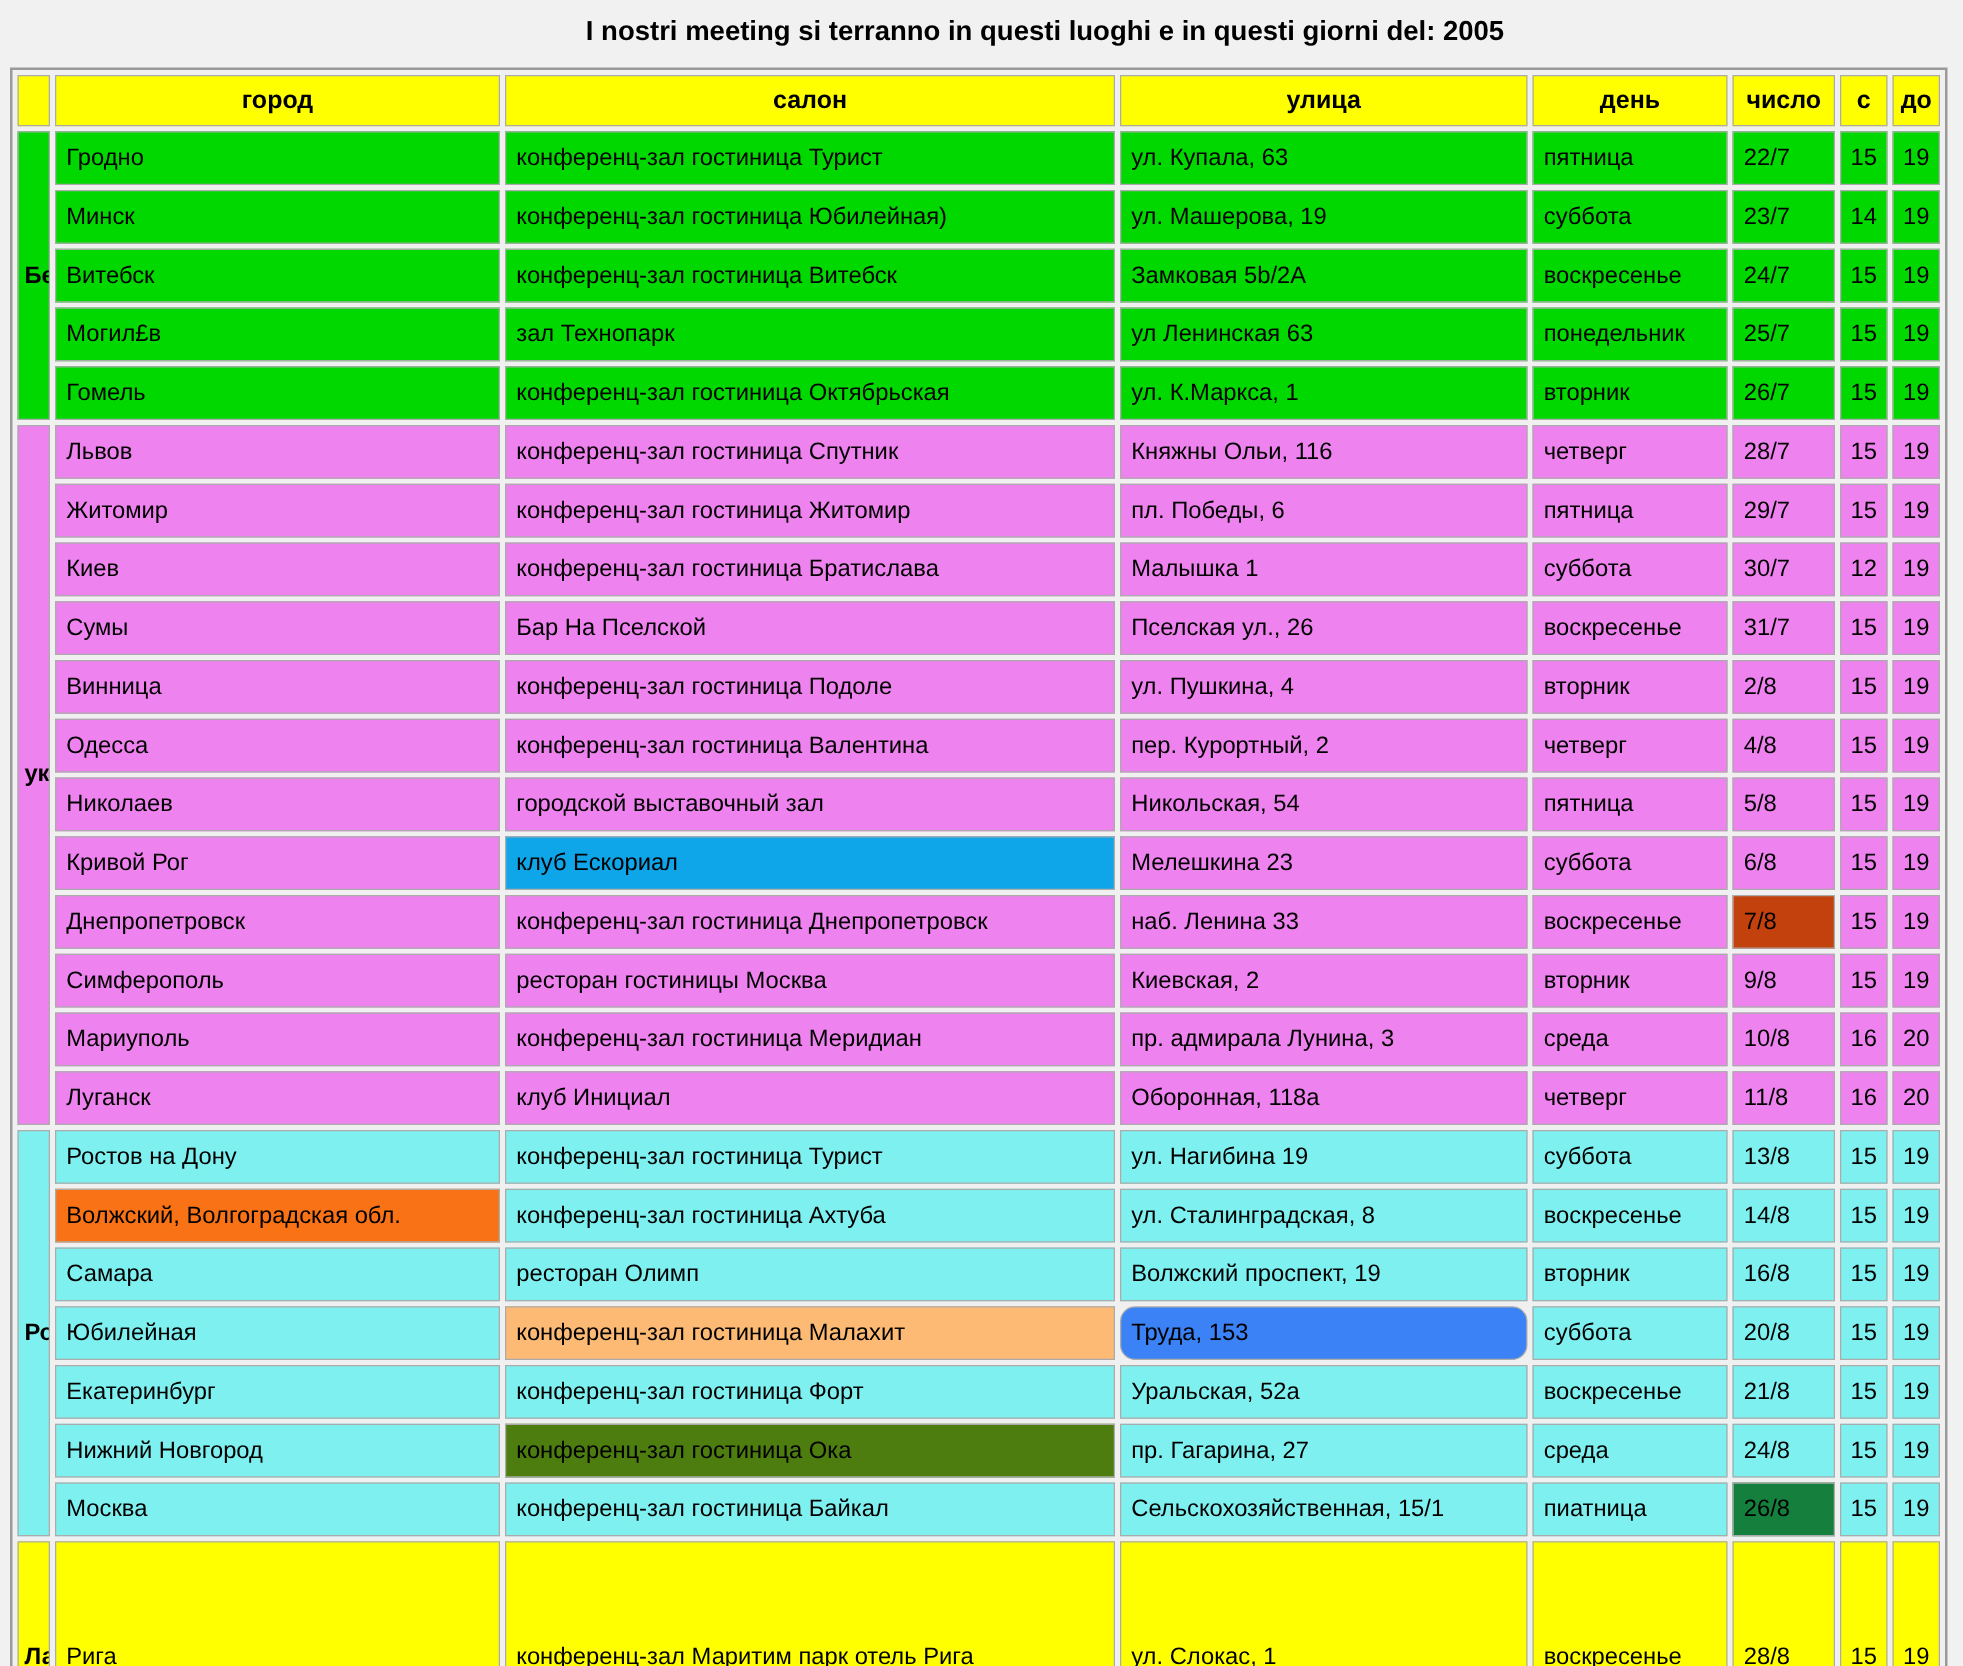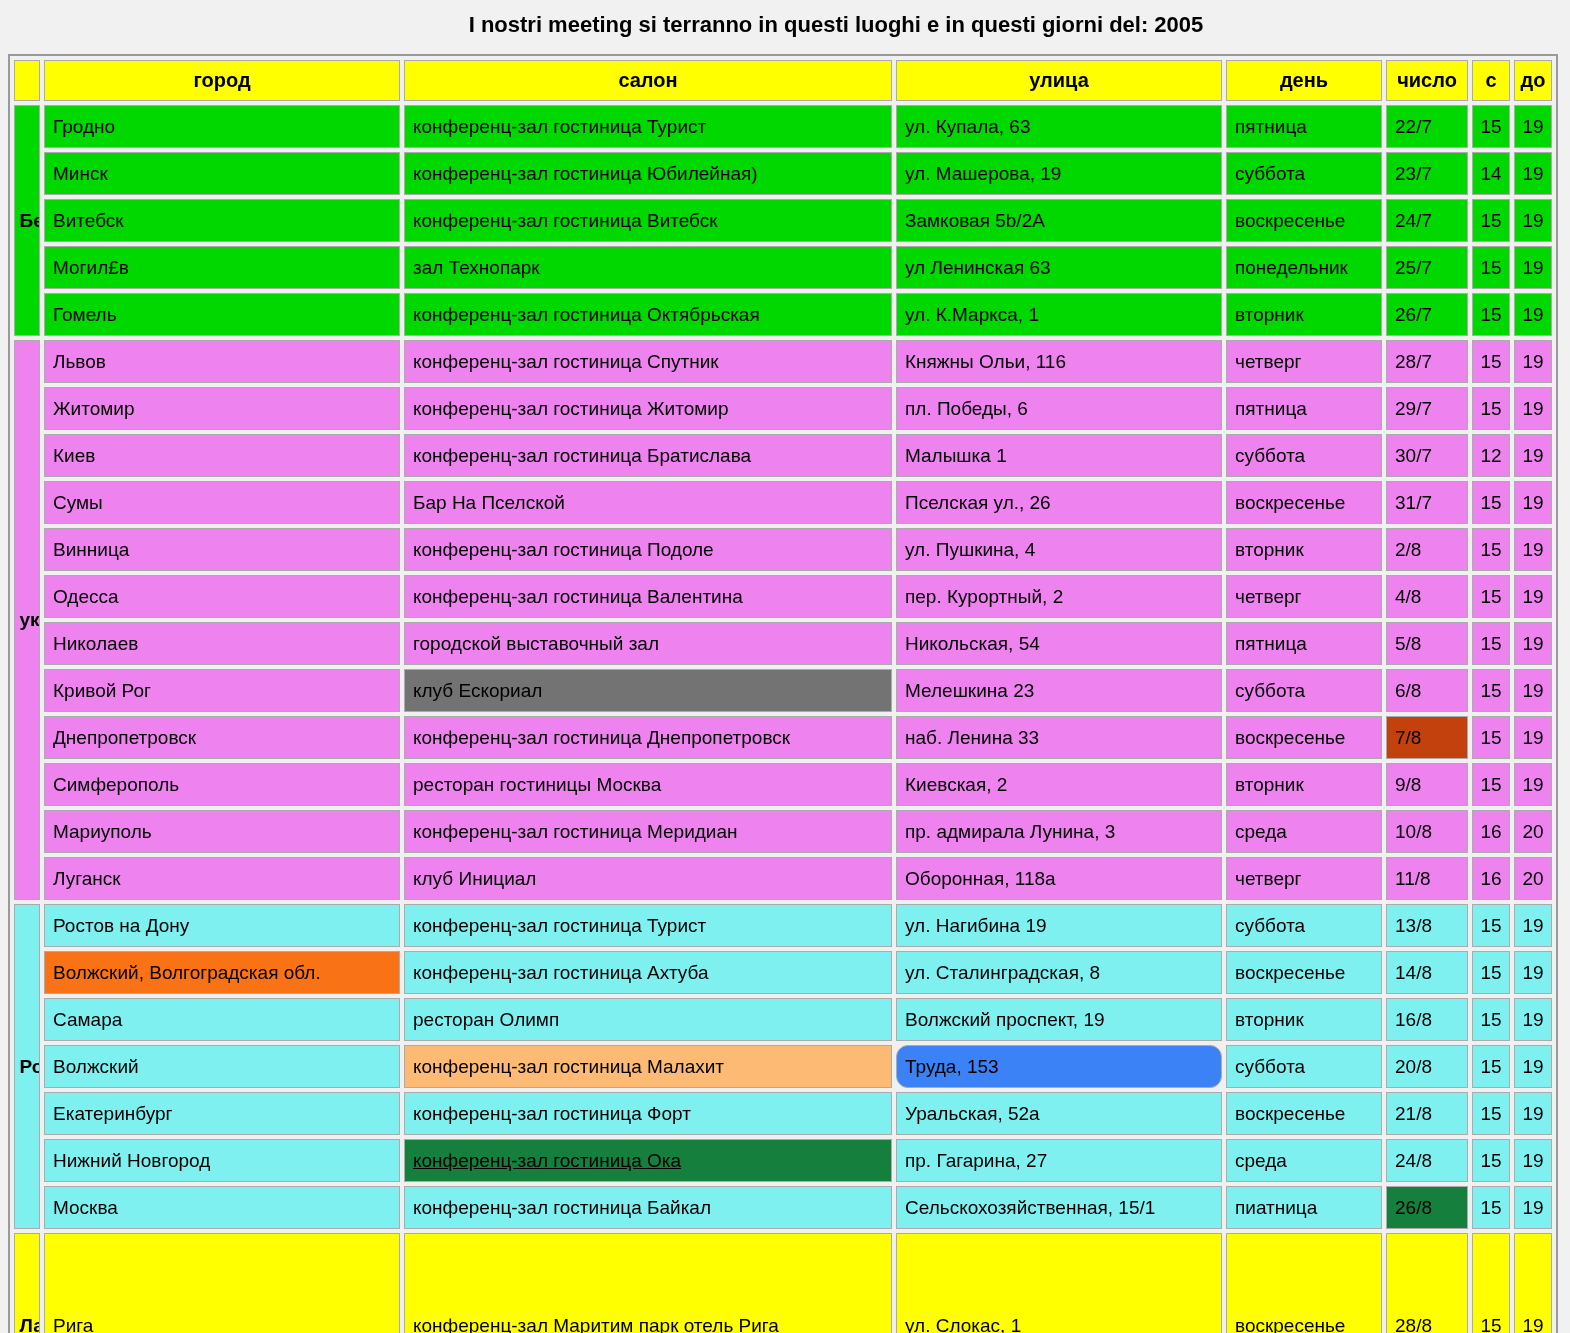--- a/index.html
+++ b/index.html
@@ -218,21 +218,21 @@
           <td class="col-city" style="background: rgb(238, 130, 238);">Николаев</td>
           <td class="col-salon" style="background: rgb(238, 130, 238);">городской выставочный зал</td>
           <td class="col-street" style="background: rgb(238, 130, 238);">Никольская, 54</td>
           <td class="col-day" style="background: rgb(238, 130, 238);">пятница</td>
           <td class="col-date" style="background: rgb(238, 130, 238);">5/8</td>
           <td class="col-from" style="background: rgb(238, 130, 238);">15</td>
           <td class="col-to" style="background: rgb(238, 130, 238);">19</td>
         </tr>
         <tr style="height: 43px;">
           <td class="col-city" style="background: rgb(238, 130, 238);">Кривой Рог</td>
-          <td class="col-salon" style="background: #737373;">клуб Ескориал</td>
+          <td class="col-salon" style="background: #0ea5e9;">клуб Ескориал</td>
           <td class="col-street" style="background: rgb(238, 130, 238);">Мелешкина 23</td>
           <td class="col-day" style="background: rgb(238, 130, 238);">суббота</td>
           <td class="col-date" style="background: rgb(238, 130, 238);">6/8</td>
           <td class="col-from" style="background: rgb(238, 130, 238);">15</td>
           <td class="col-to" style="background: rgb(238, 130, 238);">19</td>
         </tr>
         <tr style="height: 43px;">
           <td class="col-city" style="background: rgb(238, 130, 238);">Днепропетровск</td>
           <td class="col-salon" style="background: rgb(238, 130, 238);">конференц-зал гостиница Днепропетровск</td>
           <td class="col-street" style="background: rgb(238, 130, 238);">наб. Ленина 33</td>
@@ -292,40 +292,40 @@
         <tr style="height: 43px;">
           <td class="col-city" style="background: rgb(127, 240, 240);">Самара</td>
           <td class="col-salon" style="background: rgb(127, 240, 240);">ресторан Олимп</td>
           <td class="col-street" style="background: rgb(127, 240, 240);">Волжский проспект, 19</td>
           <td class="col-day" style="background: rgb(127, 240, 240);">вторник</td>
           <td class="col-date" style="background: rgb(127, 240, 240);">16/8</td>
           <td class="col-from" style="background: rgb(127, 240, 240);">15</td>
           <td class="col-to" style="background: rgb(127, 240, 240);">19</td>
         </tr>
         <tr style="height: 43px;">
-          <td class="col-city" style="background: rgb(127, 240, 240);">Волжский</td>
+          <td class="col-city" style="background: rgb(127, 240, 240);">Юбилейная</td>
           <td class="col-salon" style="background: #fdba74;">конференц-зал гостиница Малахит</td>
           <td class="col-street" style="background: #3b82f6; border-radius: 12px;">Труда, 153</td>
           <td class="col-day" style="background: rgb(127, 240, 240);">суббота</td>
           <td class="col-date" style="background: rgb(127, 240, 240);">20/8</td>
           <td class="col-from" style="background: rgb(127, 240, 240);">15</td>
           <td class="col-to" style="background: rgb(127, 240, 240);">19</td>
         </tr>
         <tr style="height: 43px;">
           <td class="col-city" style="background: rgb(127, 240, 240);">Екатеринбург</td>
           <td class="col-salon" style="background: rgb(127, 240, 240);">конференц-зал гостиница Форт</td>
           <td class="col-street" style="background: rgb(127, 240, 240);">Уральская, 52а</td>
           <td class="col-day" style="background: rgb(127, 240, 240);">воскресенье</td>
           <td class="col-date" style="background: rgb(127, 240, 240);">21/8</td>
           <td class="col-from" style="background: rgb(127, 240, 240);">15</td>
           <td class="col-to" style="background: rgb(127, 240, 240);">19</td>
         </tr>
         <tr style="height: 43px;">
           <td class="col-city" style="background: rgb(127, 240, 240);">Нижний Новгород</td>
-          <td class="col-salon" style="background: #15803d; text-decoration: underline;">конференц-зал гостиница Ока</td>
+          <td class="col-salon" style="background: #4d7c0f;">конференц-зал гостиница Ока</td>
           <td class="col-street" style="background: rgb(127, 240, 240);">пр. Гагарина, 27</td>
           <td class="col-day" style="background: rgb(127, 240, 240);">среда</td>
           <td class="col-date" style="background: rgb(127, 240, 240);">24/8</td>
           <td class="col-from" style="background: rgb(127, 240, 240);">15</td>
           <td class="col-to" style="background: rgb(127, 240, 240);">19</td>
         </tr>
         <tr style="height: 43px;">
           <td class="col-city" style="background: rgb(127, 240, 240);">Москва</td>
           <td class="col-salon" style="background: rgb(127, 240, 240);">конференц-зал гостиница Байкал</td>
           <td class="col-street" style="background: rgb(127, 240, 240);">Сельскохозяйственная, 15/1</td>

